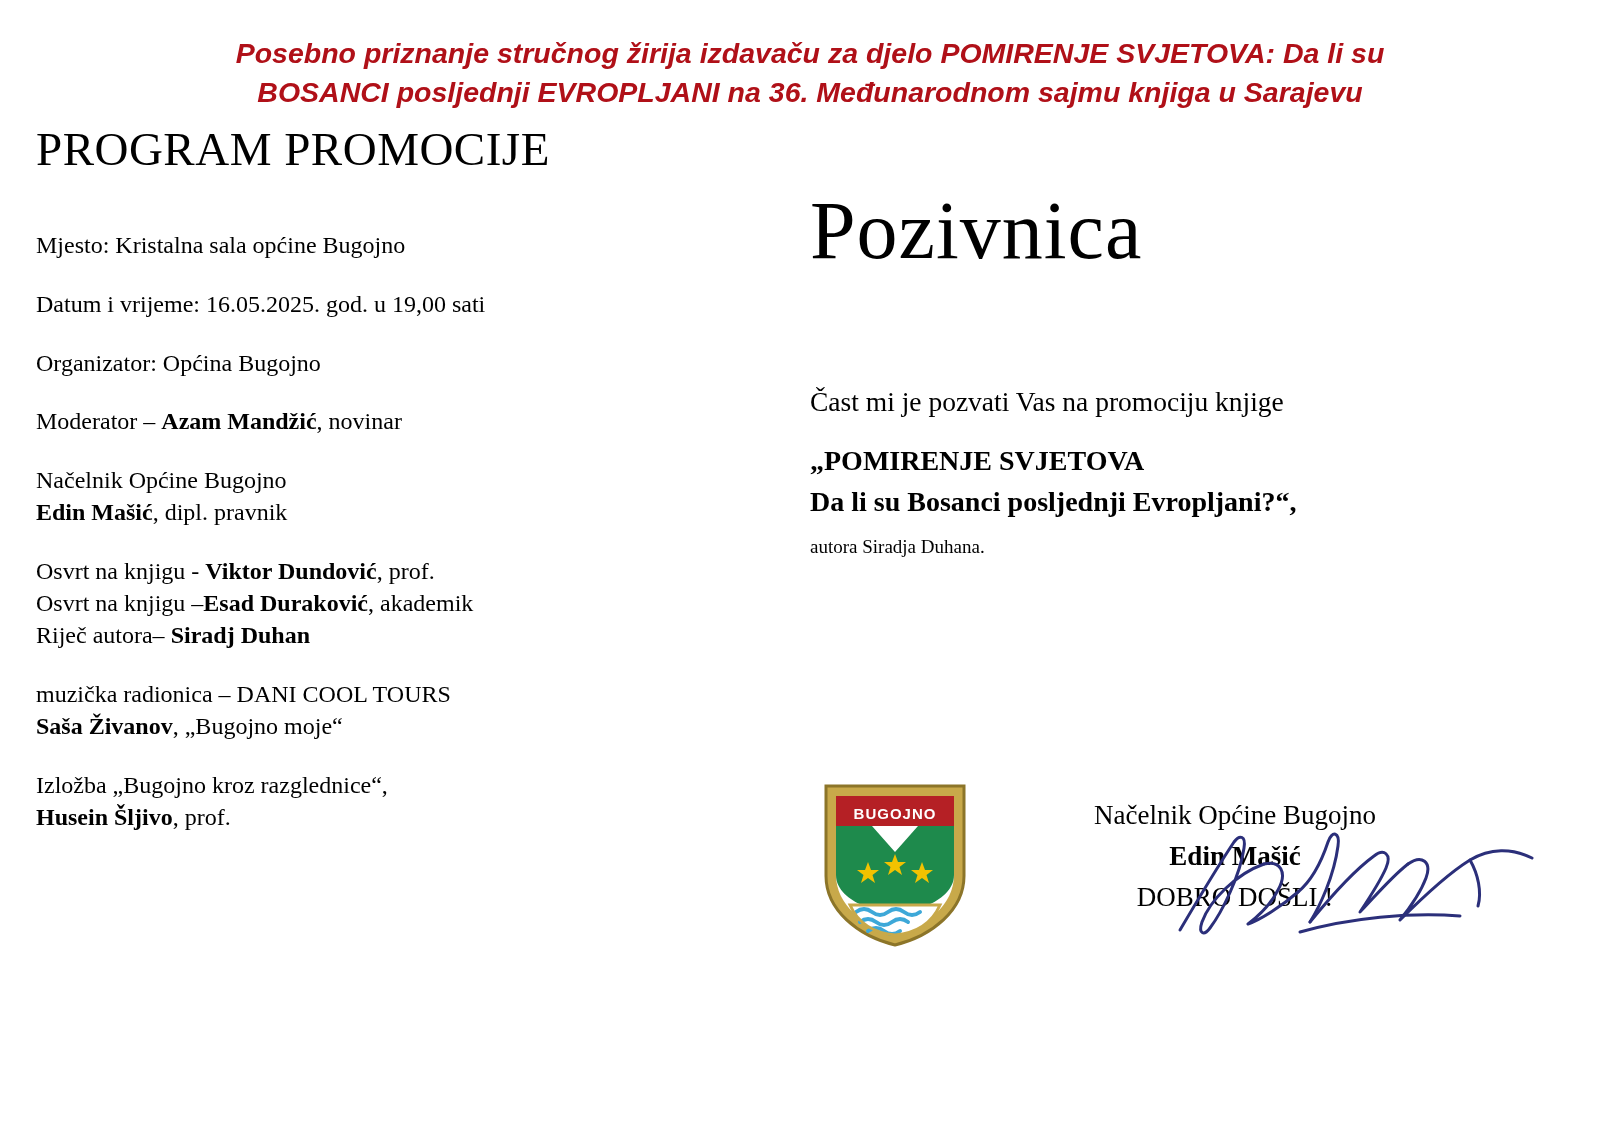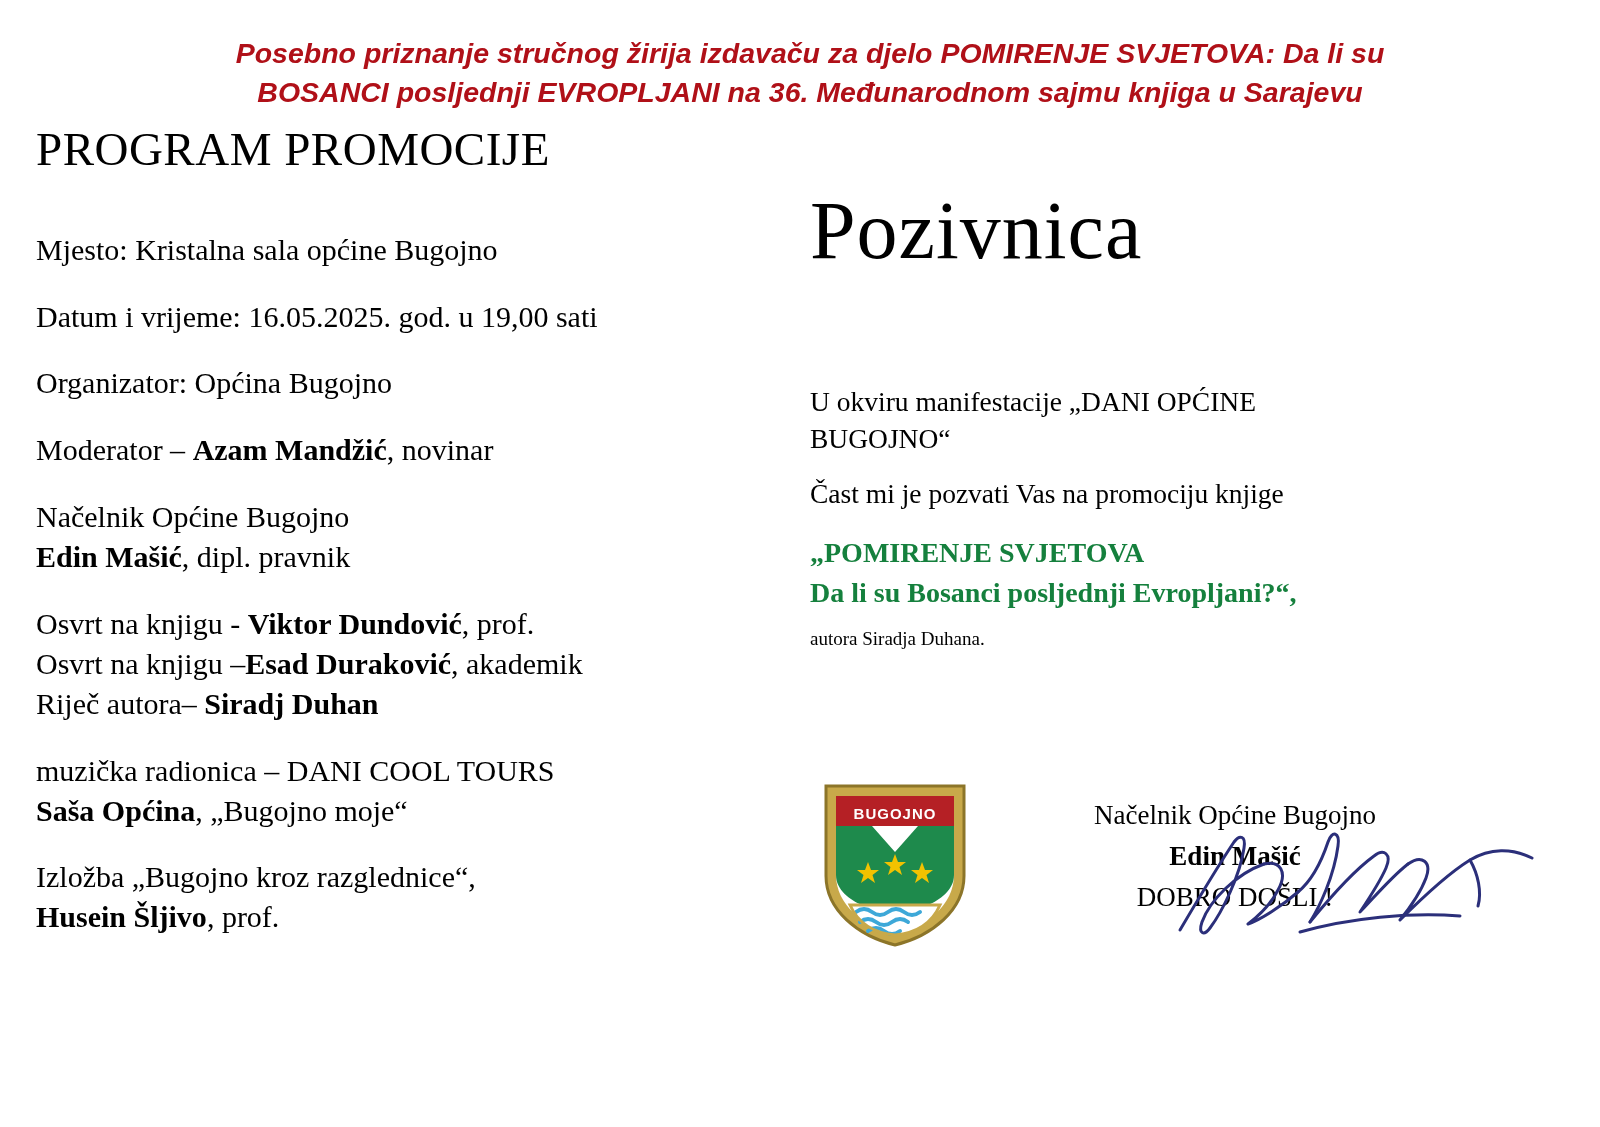--- a/index.html
+++ b/index.html
@@ -45,21 +45,21 @@
     left: 36px;
     width: 700px;
   }
   .program-title {
     font-size: 47px;
     line-height: 1.1;
     letter-spacing: 0.5px;
     margin-bottom: 54px;
   }
   .left-block {
-    font-size: 30px;
+    font-size: 24px;
     line-height: 1.33;
     margin-bottom: 27px;
   }
   .left-block .line {
     white-space: nowrap;
   }
   .left-block b {
     font-weight: bold;
     text-align: right;
   }
@@ -77,21 +77,21 @@
     line-height: 1.05;
     letter-spacing: 1px;
     margin-bottom: 110px;
   }
   .intro-line {
     font-size: 27.5px;
     line-height: 1.34;
     margin-bottom: 18px;
   }
   .book-title {
-    color: #15803d;
+    color: #000000;
     font-weight: bold;
     font-size: 28px;
     line-height: 1.45;
     margin-top: 20px;
   }
   .book-title .t1 { display: block; }
   .book-title .t2 { display: block; }
   .author-line {
     font-size: 19px;
     margin-top: 14px;
@@ -168,37 +168,33 @@
 
     <div class="left-block">
       <div class="line"><span>Osvrt na knjigu -  </span><b>Viktor Dundović</b><span>, prof.</span></div>
       <div class="line"><span>Osvrt na knjigu –</span><b>Esad Duraković</b><span>, akademik</span></div>
       <div class="line"><span>Riječ autora– </span><b>Siradj Duhan</b></div>
     </div>
 
 
     <div class="left-block">
       <div class="line">muzička radionica – DANI COOL TOURS</div>
-      <div class="line"><b>Saša Općina</b><span>, „Bugojno moje“</span></div>
+      <div class="line"><b>Saša Živanov</b><span>, „Bugojno moje“</span></div>
     </div>
 
     <div class="left-block">
       <div class="line">Izložba „Bugojno kroz razglednice“,</div>
       <div class="line"><b>Husein Šljivo</b><span>, prof.</span></div>
     </div>
 
   </div>
 
   <div class="right-col">
     <div class="pozivnica">Pozivnica</div>
 
-    <div class="intro-line">
-      <div>U okviru manifestacije „DANI OPĆINE</div>
-      <div>BUGOJNO“</div>
-    </div>
 
     <div class="intro-line">Čast mi je pozvati Vas na promociju knjige</div>
 
     <div class="book-title">
       <span class="t1">„POMIRENJE SVJETOVA</span>
       <span class="t2">Da li su Bosanci posljednji Evropljani?“,</span>
     </div>
 
     <div class="author-line">autora Siradja Duhana.</div>
   </div>

